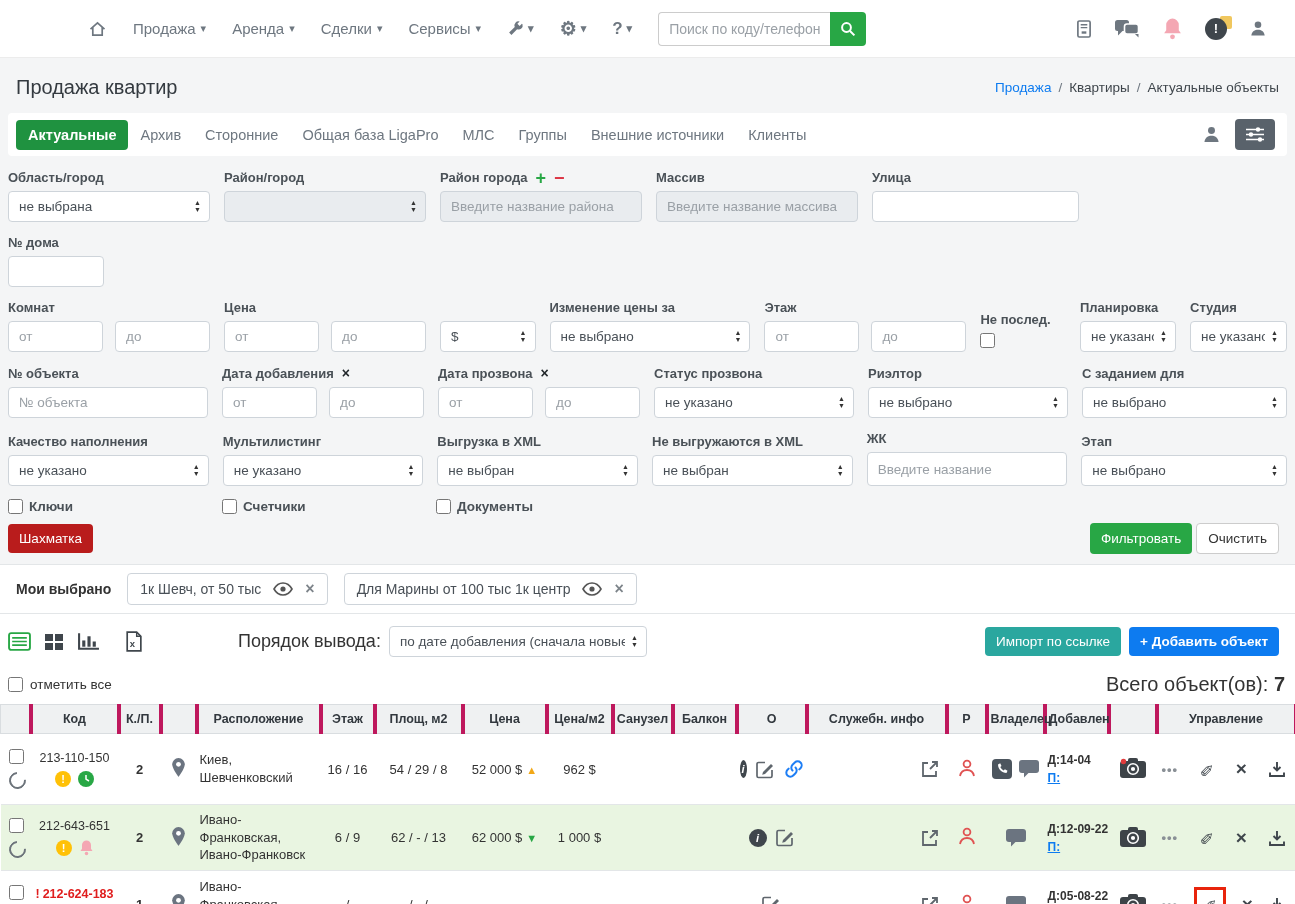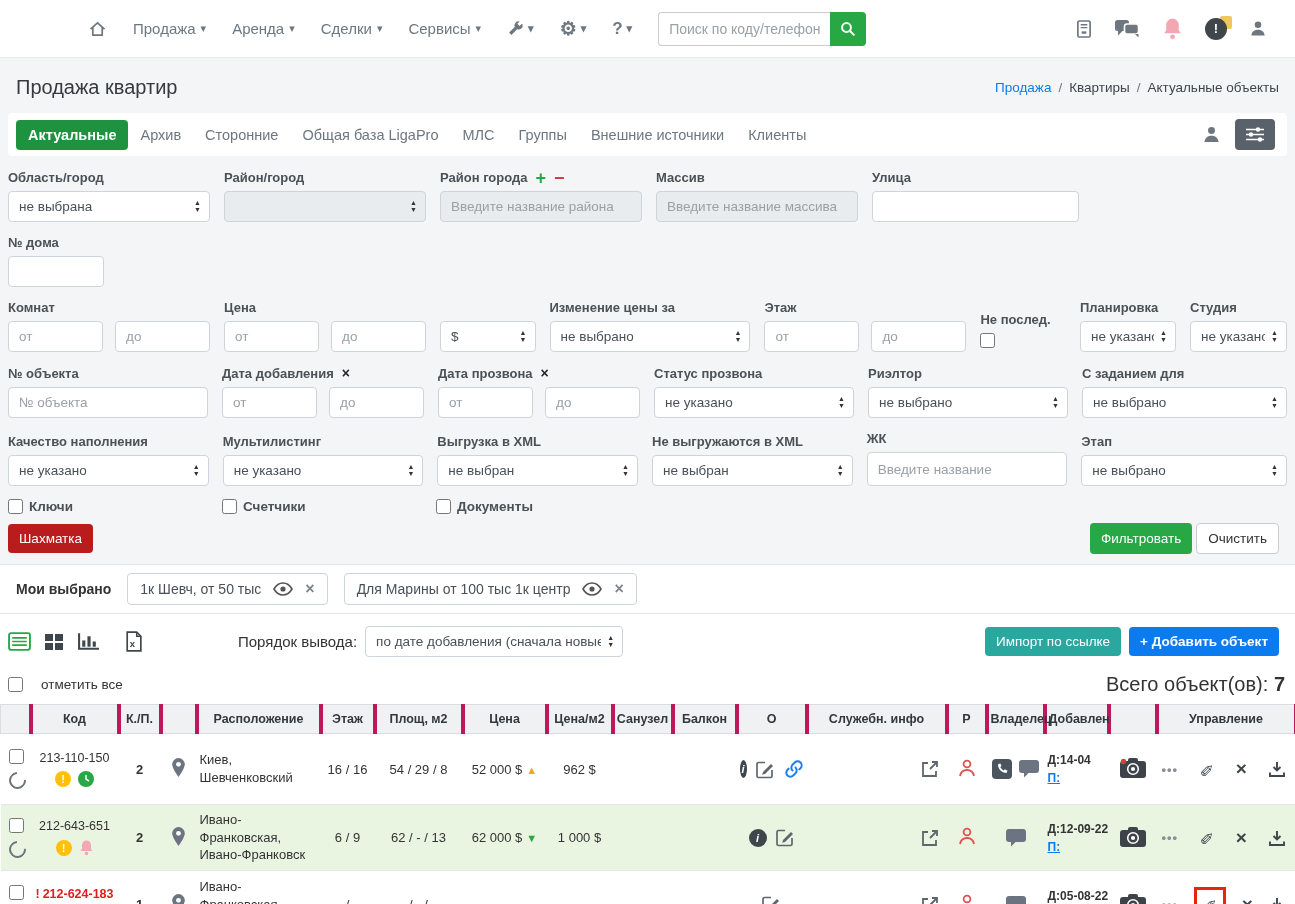--- a/index.html
+++ b/index.html
@@ -67,28 +67,28 @@
   .chip .chip-text{font-size:14px;color:#495057;}
   .chip .chip-x{color:#7d848a;font-weight:bold;font-size:16px;cursor:pointer;}
 
   
   .white-section{background:#fff;padding-bottom:8px;}
   .toolbar{display:flex;align-items:center;padding:12px 8px 8px 8px;}
   .view-icons{display:flex;align-items:center;gap:13px;}
   .view-icons .vi{cursor:pointer;display:flex;}
   .vi-excel{margin-left:12px;}
   .sort-area{display:flex;align-items:center;gap:8px;margin-left:96px;}
-  .sort-label{font-size:15px;color:#333;}
+  .sort-label{font-size:18px;color:#333;}
   .sort-select{width:258px;}
   .toolbar-right{margin-left:auto;display:flex;gap:8px;padding-right:8px;}
   .btn-import{background:#2aa79f;color:#fff;}
   .btn-add{background:#0d7bf0;color:#fff;font-weight:bold;}
 
   .selectall-row{display:flex;align-items:center;justify-content:space-between;padding:8px 10px 8px 8px;}
-  .selectall{display:flex;align-items:flex-start;gap:18px;font-size:13.5px;color:#333;}
+  .selectall{display:flex;align-items:flex-start;gap:7px;font-size:13.5px;color:#333;}
   .selectall input{width:15px;height:15px;}
   .total{font-size:20px;color:#333;}
   .total b{font-weight:bold;}
 
   
   table{border-collapse:collapse;width:1295px;table-layout:fixed;}
   thead th{background:#eff1f2;border:1px solid #d9dde0;border-left:none;border-right:4px solid #be185d;font-size:12.5px;font-weight:bold;color:#32383e;height:29px;text-align:center;padding:0 2px;}
   thead th:first-child{border-left:1px solid #d9dde0;}
   tbody td{border-bottom:1px solid #e3e6e8;font-size:13px;color:#333;text-align:center;vertical-align:middle;padding:6px 3px;}
   tr.green{background:#e9f5e1;}

